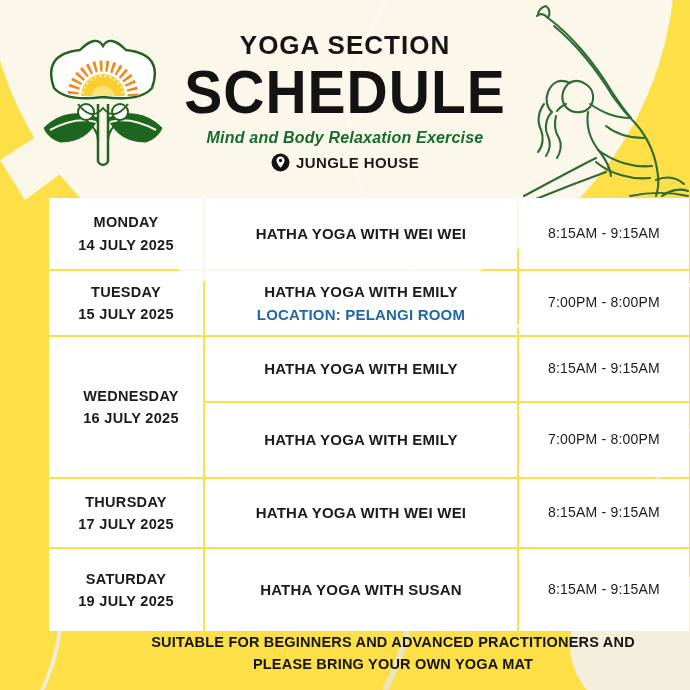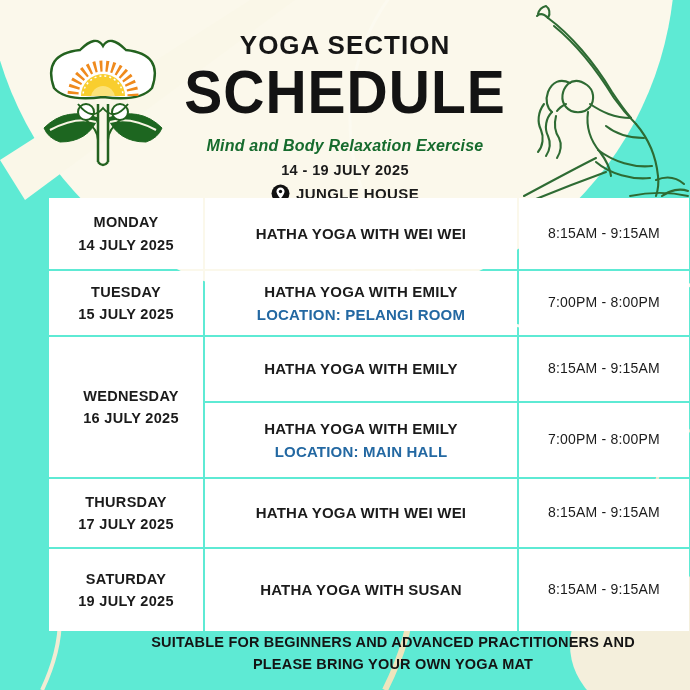--- a/index.html
+++ b/index.html
@@ -1,19 +1,19 @@
 <!DOCTYPE html>
 <html><head>
 <meta charset="utf-8">
 <style>
   html,body{margin:0;padding:0;}
   .poster{
     position:relative;
     width:690px;height:690px;
-    background:#5eead4;
+    background:#fde047;
     overflow:hidden;
     font-family:"Liberation Sans", sans-serif;
     color:#1B1B1B;
   }
   .bg-decor{position:absolute;inset:0;z-index:0;}
   .flower{position:absolute;left:36px;top:30px;width:134px;height:140px;z-index:2;}
   .yoga-figure{position:absolute;right:0;top:0;width:180px;height:200px;z-index:1;}
 
   .header{
     position:absolute;left:0;top:30px;width:100%;
@@ -24,21 +24,21 @@
     color:#161616;
   }
   .title{
     font-size:57px;font-weight:700;letter-spacing:1px;
     color:#131313;line-height:1.02;
     transform:scaleY(1.06);
     margin-top:2px;
   }
   .subtitle{
     font-size:16px;font-weight:700;font-style:italic;
-    color:#166B2D;margin-top:16px;letter-spacing:.2px;
+    color:#166B2D;margin-top:8px;letter-spacing:.2px;
   }
   .date-range{
     font-size:14.5px;font-weight:700;margin-top:7px;letter-spacing:.4px;
   }
   .venue{
     display:flex;align-items:center;justify-content:center;gap:6px;
     font-size:15px;font-weight:700;margin-top:6px;letter-spacing:.4px;
   }
   .venue svg{display:block;}
 
@@ -147,21 +147,20 @@
       <path d="M 146,180 C 156,176 166,177 174,184 M 152,196 C 160,190 170,188 178,191"></path>
 
       <path d="M 120,196 C 140,192 160,192 178,196" stroke-width="1.8"></path>
     </g>
   </svg>
 
   <div class="header">
     <div class="kicker">YOGA SECTION</div>
     <div class="title">SCHEDULE</div>
     <div class="subtitle">Mind and Body Relaxation Exercise</div>
-    <div class="date-range">14 - 19 JULY 2025</div>
     <div class="venue">
       <svg width="19" height="19" viewBox="0 0 19 19" aria-hidden="true">
         <circle cx="9.5" cy="9.5" r="9" fill="#111111"></circle>
         <path d="M 9.5,3.6 C 7.2,3.6 5.5,5.3 5.5,7.5 C 5.5,10.4 9.5,14.8 9.5,14.8 C 9.5,14.8 13.5,10.4 13.5,7.5 C 13.5,5.3 11.8,3.6 9.5,3.6 Z" fill="#FFFFFF"></path>
         <circle cx="9.5" cy="7.5" r="1.7" fill="#111111"></circle>
       </svg>
       <span>JUNGLE HOUSE</span>
     </div>
   </div>
 
@@ -198,21 +197,20 @@
     <div class="cell session">
       <div>HATHA YOGA WITH EMILY</div>
 
     </div>
     <div class="cell time">
       <div>8:15AM - 9:15AM</div>
     </div>
 
     <div class="cell session">
       <div>HATHA YOGA WITH EMILY</div>
-      <div class="loc">LOCATION: MAIN HALL</div>
     </div>
     <div class="cell time">
       <div>7:00PM - 8:00PM</div>
     </div>
 
     <div class="cell day">
       <div>THURSDAY</div>
       <div>17 JULY 2025</div>
     </div>
     <div class="cell session">

